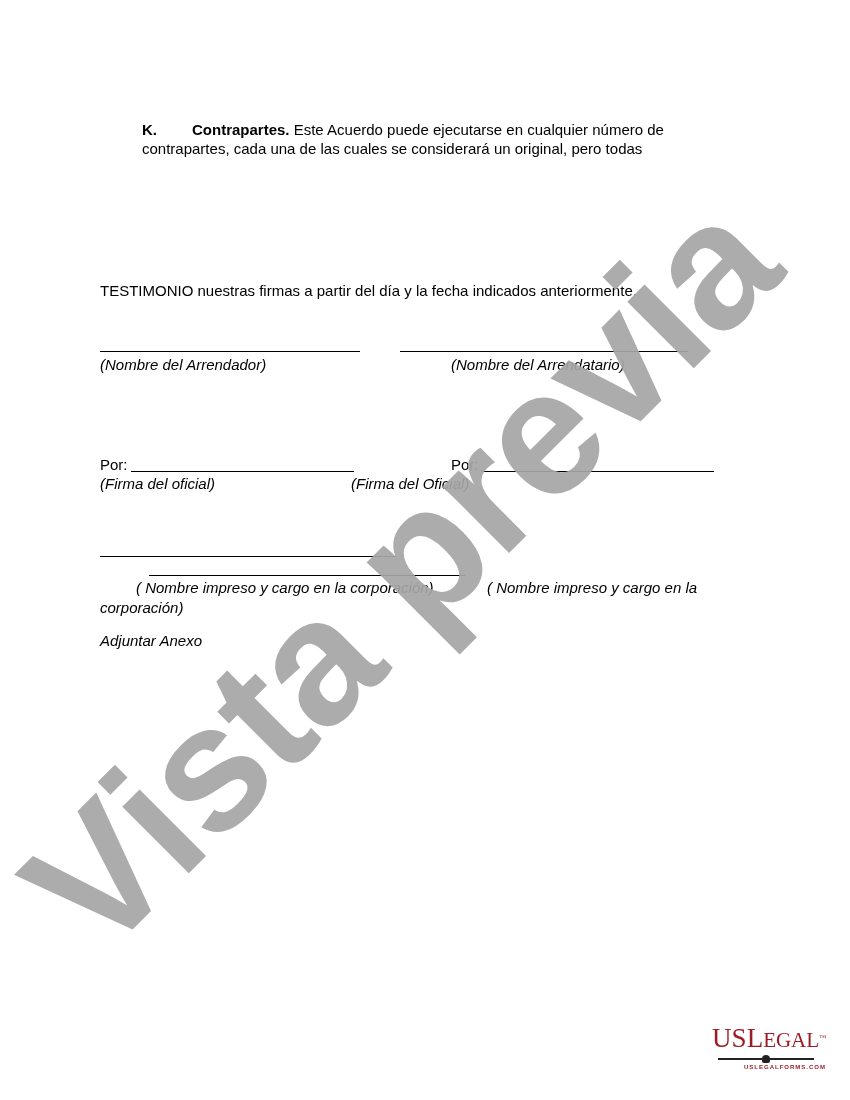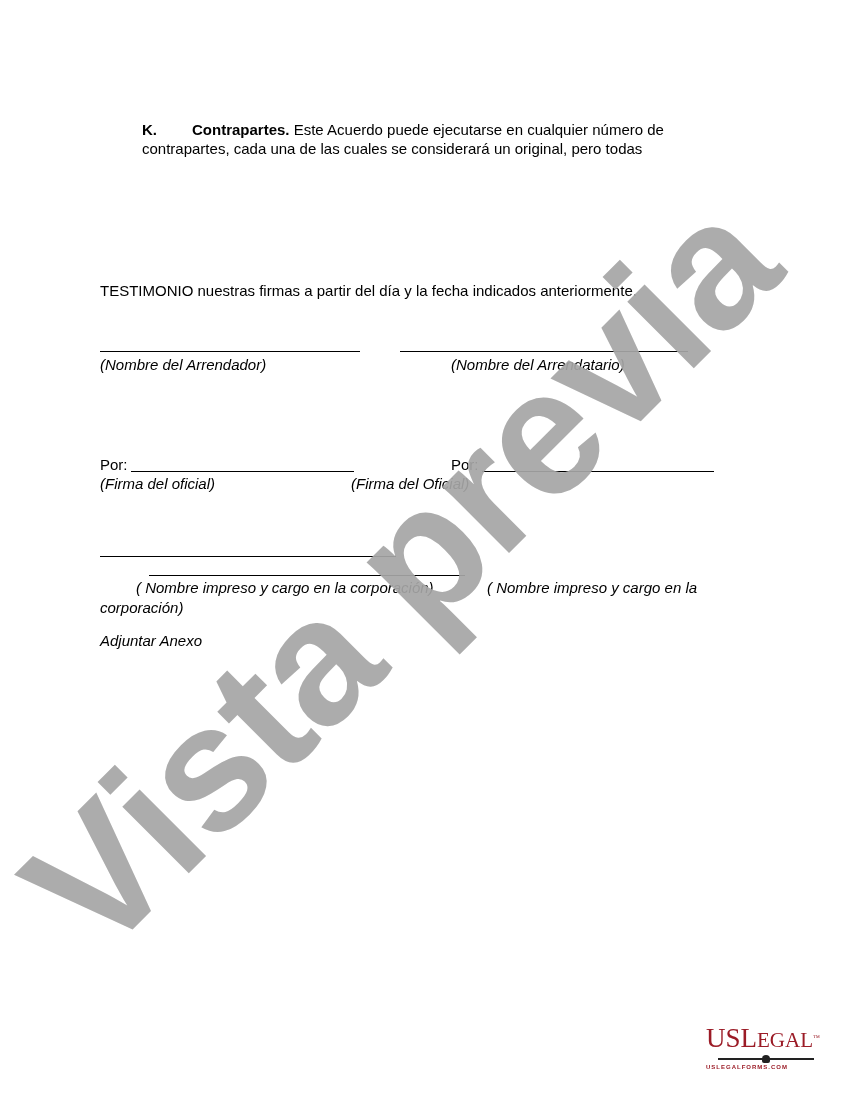--- a/index.html
+++ b/index.html
@@ -13,21 +13,21 @@
   .para .ttl { font-weight: bold; }
   .it { font-style: italic; }
   .line { position: absolute; height: 0; border-top: 1px solid #000; }
   .watermark {
     position: absolute; left: 400px; top: 575px;
     transform: translate(-50%, -50%) rotate(-45deg);
     font-family: "Liberation Sans", sans-serif; font-weight: bold;
     font-size: 178px; color: #a6a6a6; opacity: 0.92; white-space: nowrap;
     letter-spacing: -2px; pointer-events: none;
   }
-  .logo { position: absolute; left: 706px; top: 1024px; width: 120px; text-align: left; }
+  .logo { position: absolute; left: 706px; top: 1024px; width: 120px; text-align: right; }
   .logo .brand { font-family: "Liberation Serif", serif; font-size: 27px; color: #9b1b26; letter-spacing: 0px; line-height: 28px; }
   .logo .brand .small { font-size: 21px; }
   .logo .tm { font-size: 7px; vertical-align: top; color: #9b1b26; }
   .logo .eagle { height: 8px; margin: 1px auto 0; width: 96px; position: relative; }
   .logo .eagle:before { content: ""; position: absolute; left: 0; right: 0; top: 3px; border-top: 2px solid #222; }
   .logo .eagle:after { content: ""; position: absolute; left: 44px; top: 0; width: 8px; height: 8px; background: #222; border-radius: 50% 50% 2px 2px; }
   .logo .url { font-size: 6px; color: #9b1b26; letter-spacing: 1px; font-weight: bold; margin-top: 1px; }
 </style>
 </head>
 <body>

